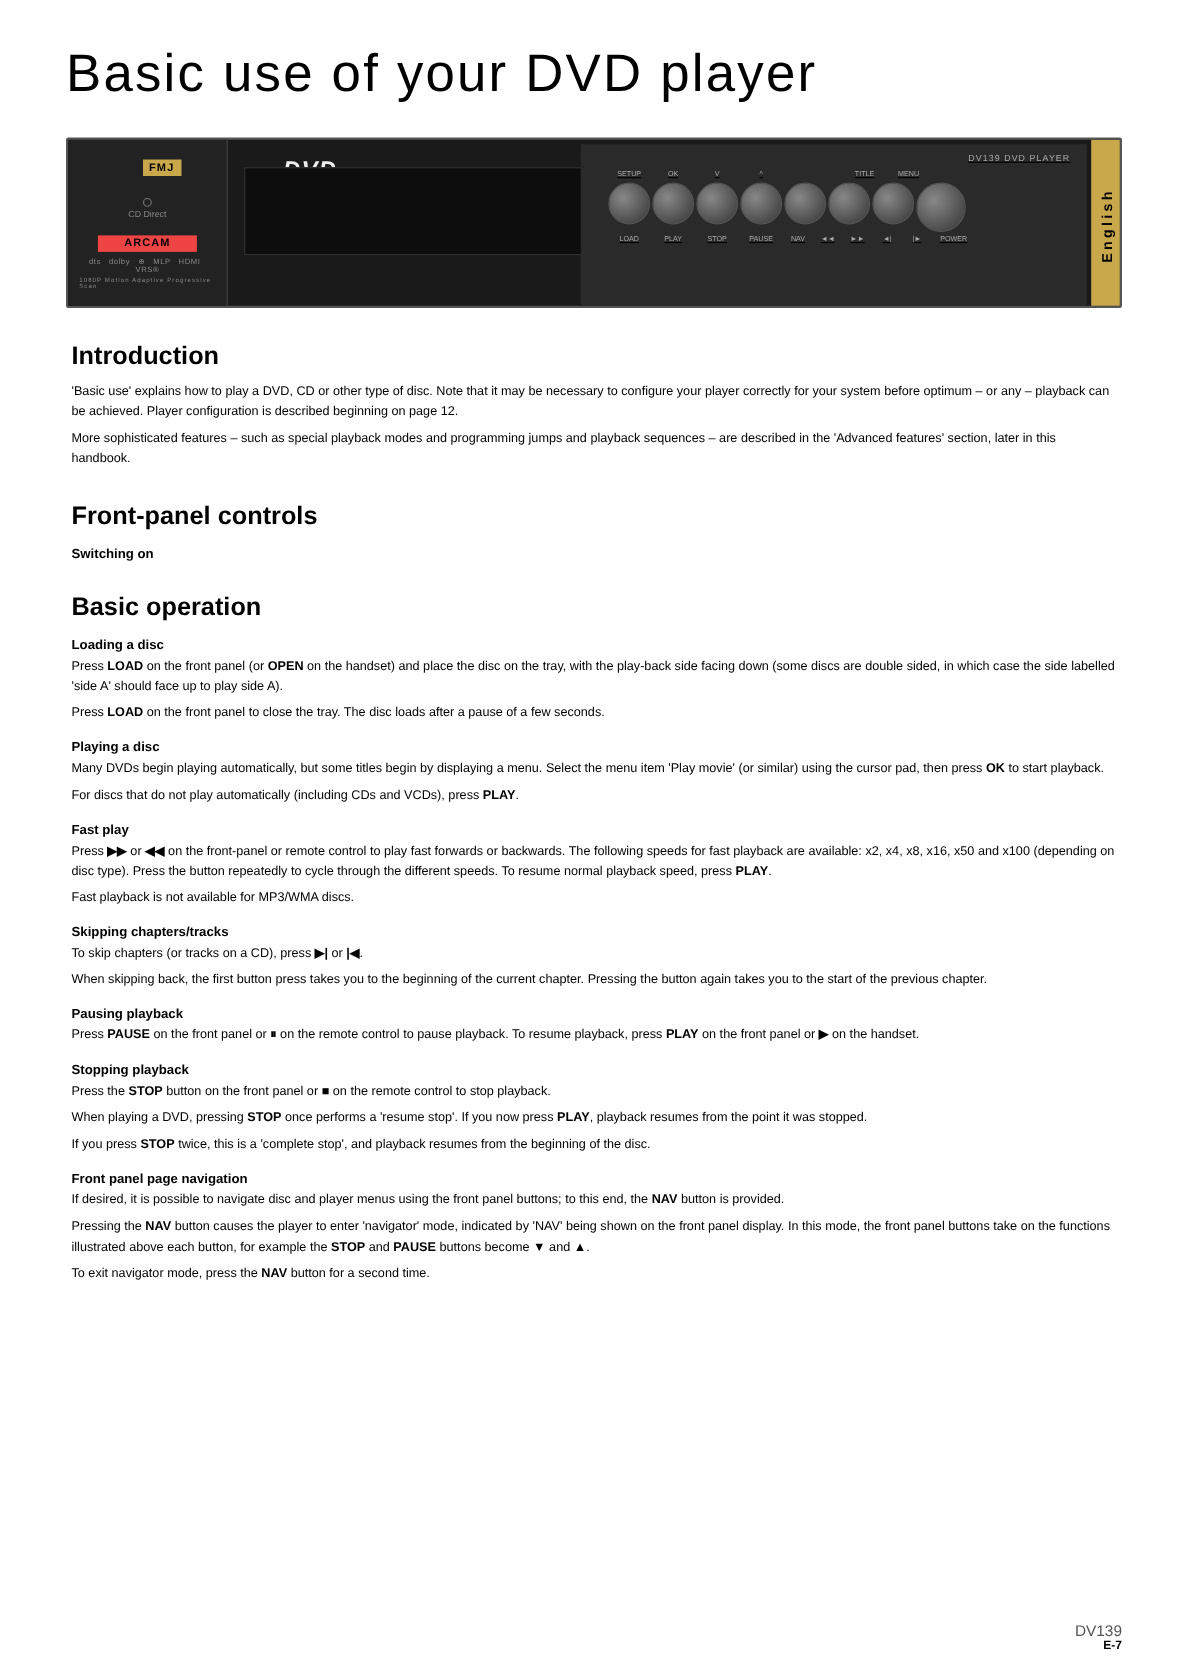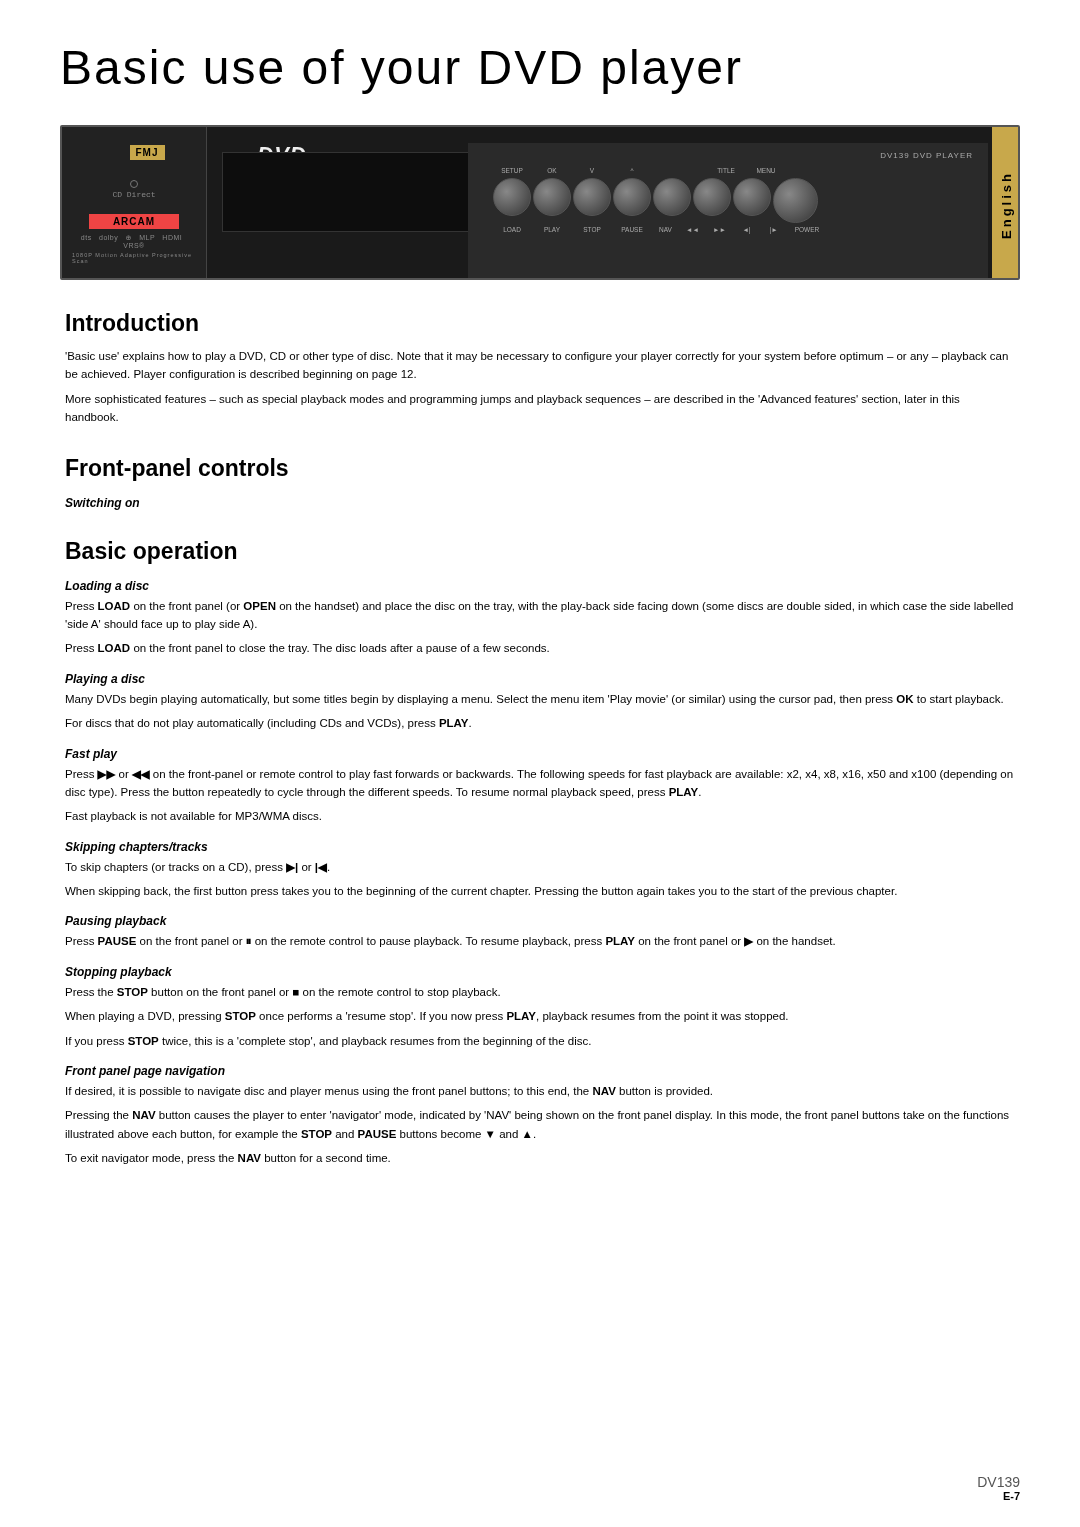--- a/index.html
+++ b/index.html
@@ -80,21 +80,20 @@
       padding: 2px 6px;
       margin-top: 8px;
       letter-spacing: 1px;
       margin-left: 26px;
     }
     .player-cd-direct {
       color: #888;
       font-size: 8px;
       margin-top: 20px;
       text-align: left;
-      font-family: Liberation Mono, monospace;
     }
     .player-arcam-badge {
       background: #ef4444;
       color: #000;
       font-size: 10px;
       font-weight: bold;
       padding: 2px 24px;
       margin-top: 15px;
       letter-spacing: 1px;
     }
@@ -175,21 +174,20 @@
       margin-top: 28px;
       margin-bottom: 10px;
     }
 
     
     .sub-heading {
       font-size: 12px;
       font-weight: bold;
       margin-top: 14px;
       margin-bottom: 4px;
-      font-style: italic;
     }
 
     
     .body-text {
       font-size: 11.5px;
       line-height: 1.6;
       margin-bottom: 6px;
     }
 
     
@@ -232,21 +230,21 @@
     </div>
     <div class="player-scan-text">1080P Motion Adaptive Progressive Scan</div>
   </div>
 
   <div class="dvd-logo-area">
     <div class="dvd-logo">DVD</div>
   </div>
 
   <div style="position:absolute;left:160px;top:25px;width:380px;height:80px;background:#0d0d0d;border:1px solid #333;"></div>
 
-  <div class="player-right" style="position:absolute;right:30px;top:16px;width:520px;height:100%;">
+  <div class="player-right" style="position:absolute;right:30px;top:4px;width:460px;height:100%;text-decoration:underline;">
     <div class="player-model-text">DV139 DVD PLAYER</div>
 
     <div style="display:flex;justify-content:flex-start;gap:2px;margin-top:2px;padding-left:10px;">
       <span style="color:#aaa;font-size:6.5px;min-width:38px;text-align:center;">SETUP</span>
       <span style="color:#aaa;font-size:6.5px;min-width:38px;text-align:center;">OK</span>
       <span style="color:#aaa;font-size:6.5px;min-width:38px;text-align:center;">V</span>
       <span style="color:#aaa;font-size:6.5px;min-width:38px;text-align:center;">^</span>
       <span style="color:#aaa;font-size:6.5px;min-width:25px;text-align:center;"></span>
       <span style="color:#aaa;font-size:6.5px;min-width:25px;text-align:center;"></span>
       <span style="color:#aaa;font-size:6.5px;min-width:38px;text-align:center;">TITLE</span>

